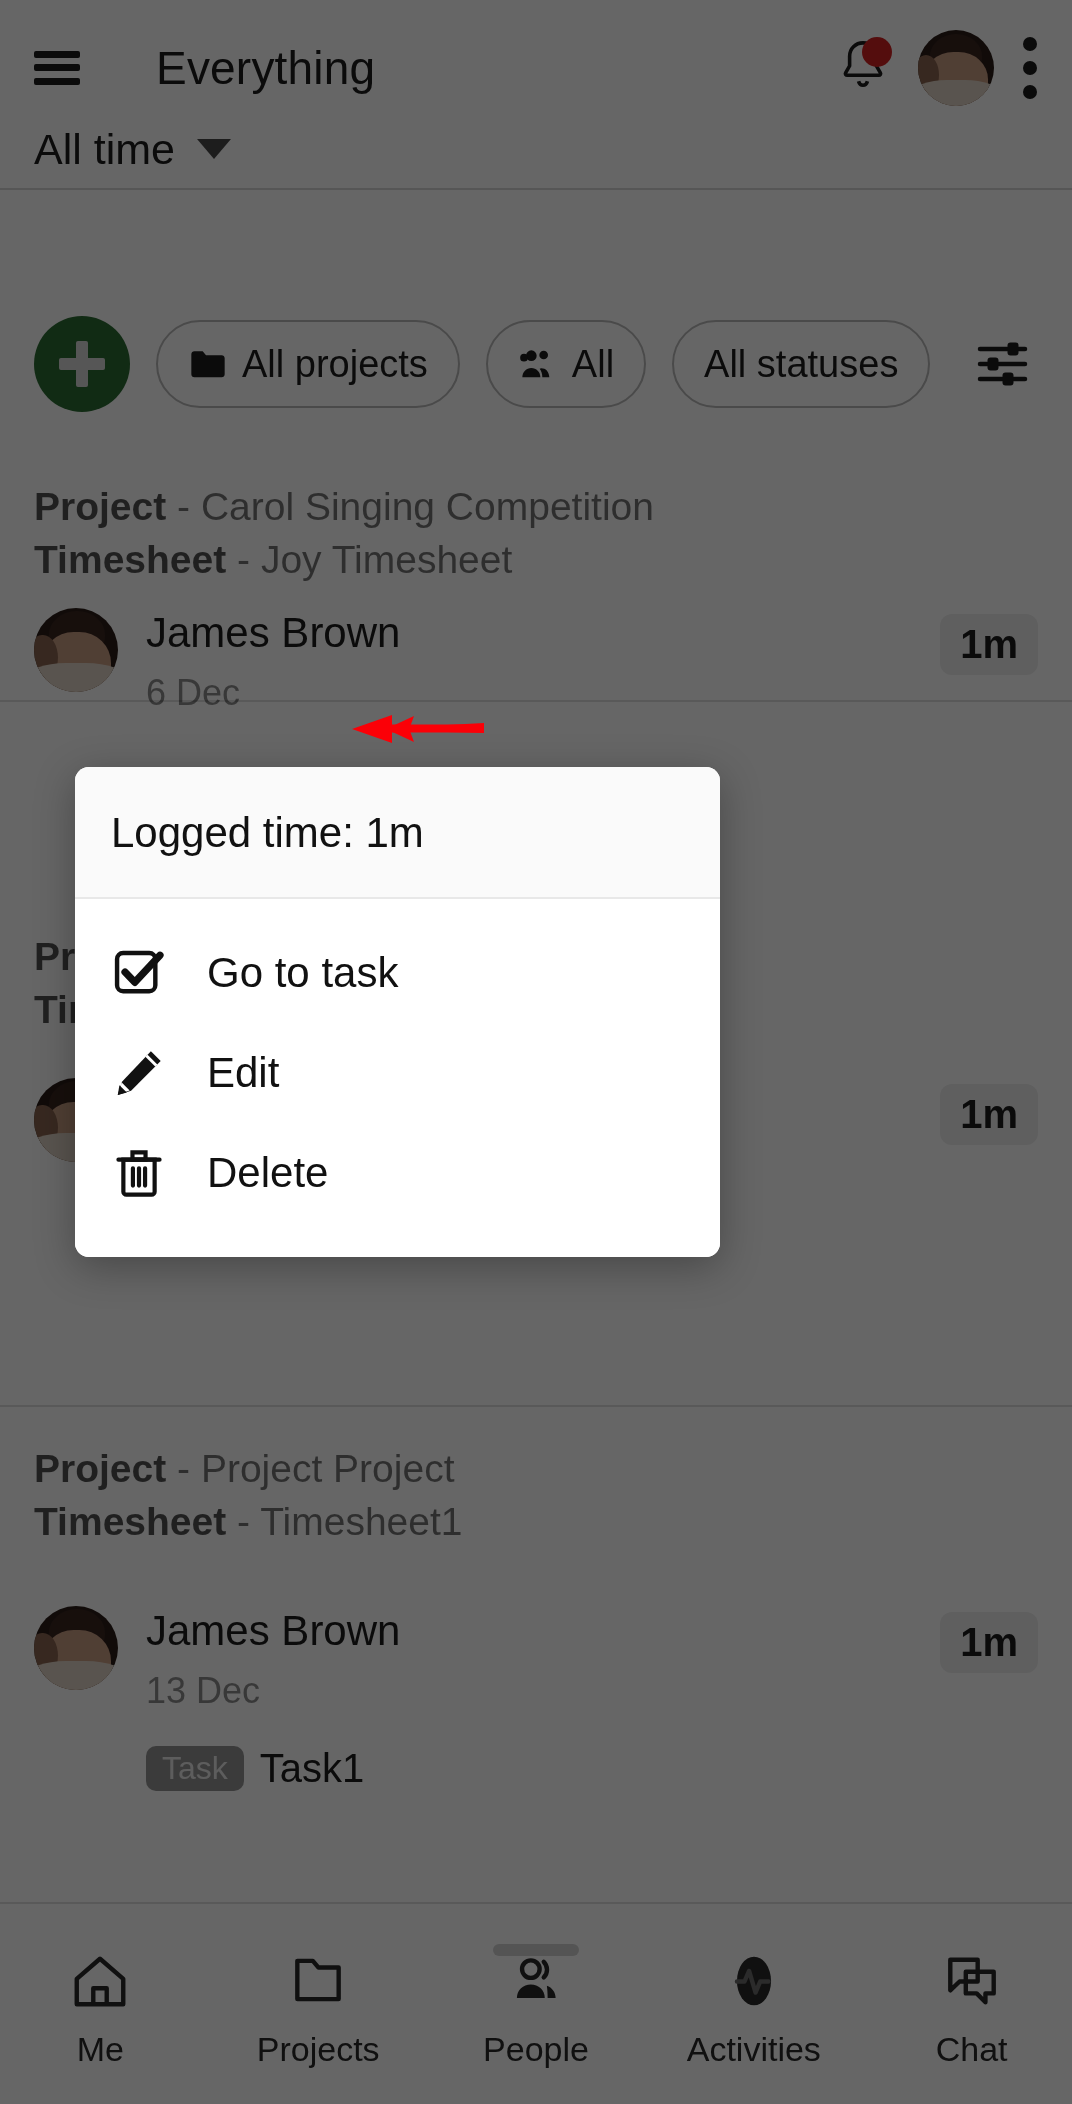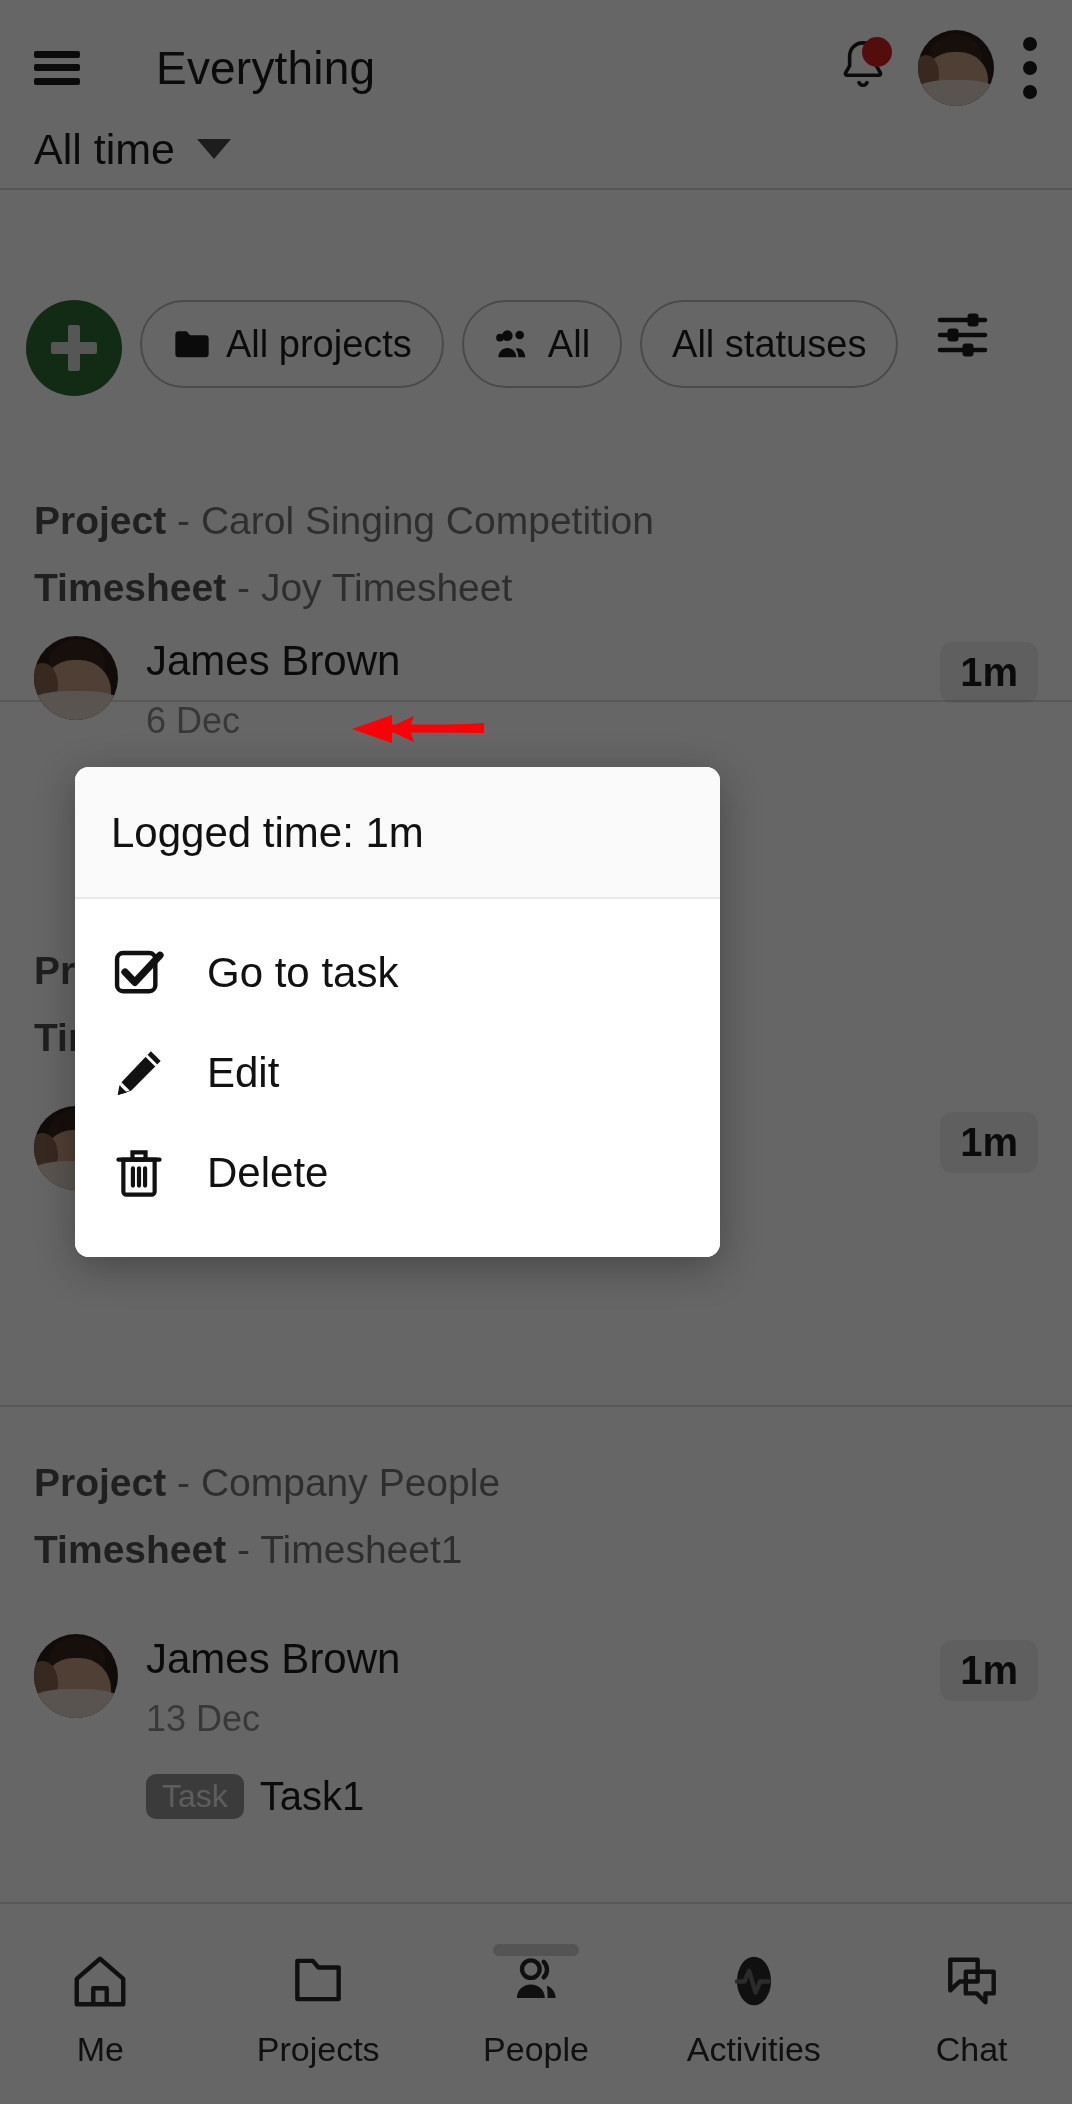--- a/index.html
+++ b/index.html
@@ -138,23 +138,23 @@
   .divider-line {
     position: absolute; left: 0; width: 1072px; height: 2px;
     background: rgba(0,0,0,0.16);
   }
 
   
   .chips {
     position: absolute;
     left: 0; top: 300px;
     width: 1072px; height: 128px;
-    display: flex; 
-    padding: 0 26px;
-    gap: 18px;
+    display: flex; align-items: center;
+    padding: 0 34px;
+    gap: 26px;
     overflow: hidden;
   }
   .fab {
     width: 96px; height: 96px; border-radius: 50%;
     background: #2c6b33;
     flex: none;
     display: flex; align-items: center; justify-content: center;
     position: relative;
   }
   .fab::before, .fab::after {
@@ -187,21 +187,20 @@
   .group {
     position: absolute;
     left: 0;
     width: 1072px;
     padding: 0 34px;
   }
   .group-head {
     font-size: 39px;
     line-height: 53px;
     color: rgba(0,0,0,0.55);
-    margin-top: 14px;
   }
   .group-head b { color: rgba(0,0,0,0.68); font-weight: 700; }
 
   .entry {
     display: flex;
     align-items: flex-start;
     padding-top: 22px;
   }
   .entry-avatar {
     width: 84px; height: 84px; border-radius: 50%;
@@ -456,21 +455,21 @@
           <div class="entry-date"></div>
         </div>
         <div class="entry-time">1m</div>
       </div>
     </div>
 
     <div class="sep" style="top:1405px"></div>
 
     <div class="group" style="top:1442px">
       <div class="group-head">
-        <b>Project</b><span> - </span><span>Company People</span>
+        <b>Project</b><span> - </span><span>Project Project</span>
       </div>
       <div class="group-head">
         <b>Timesheet</b><span> - </span><span>Timesheet1</span>
       </div>
 
       <div class="entry" style="padding-top:58px">
         <div class="entry-avatar">
           <div class="side"></div>
             <div class="shirt"></div>
         </div>

